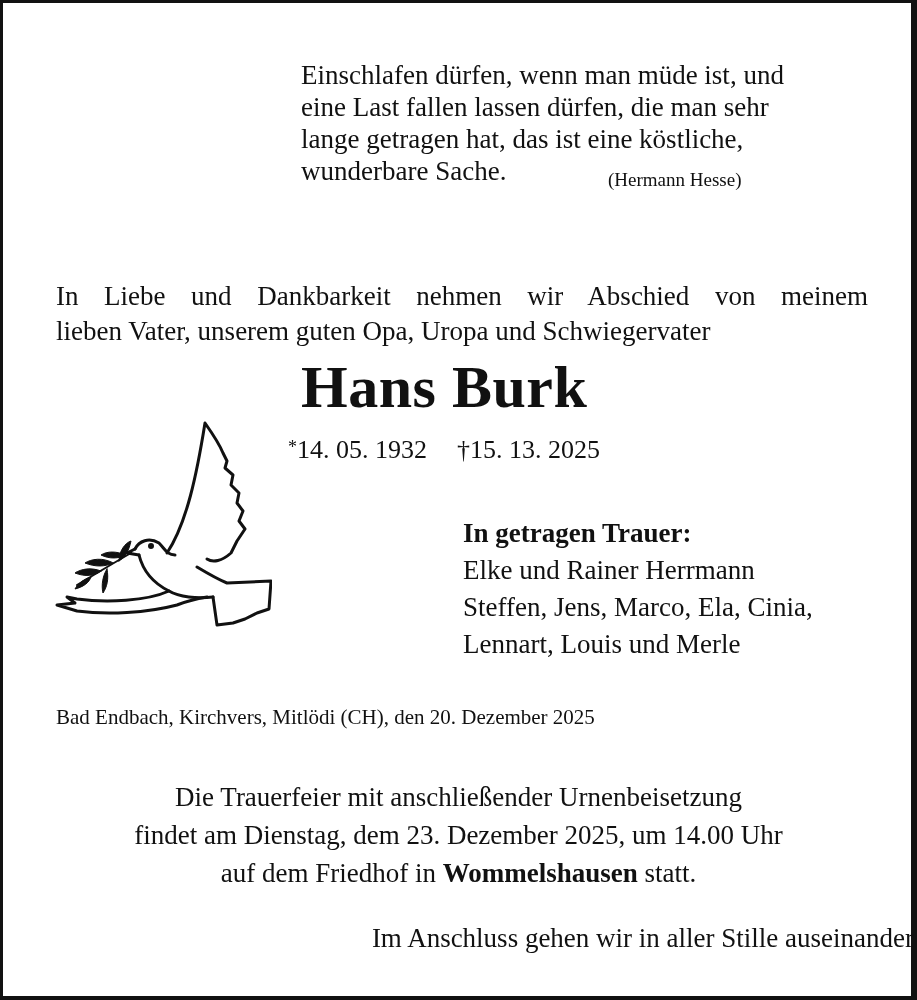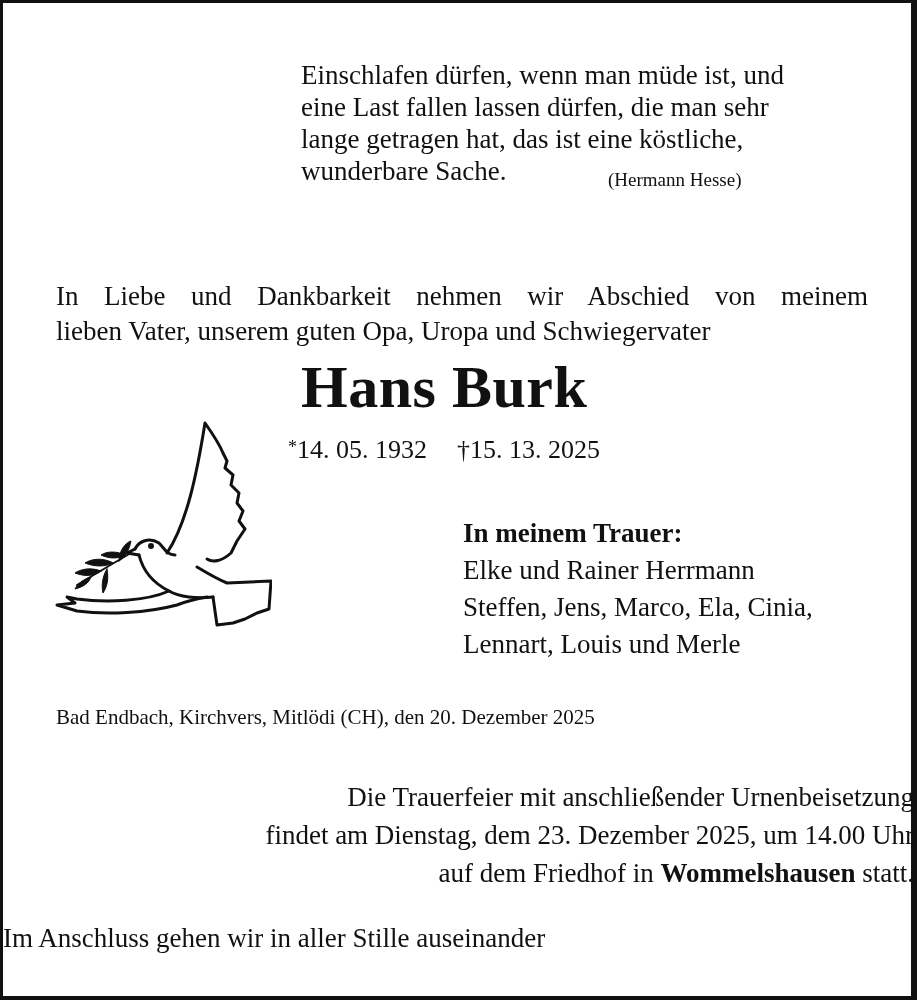--- a/index.html
+++ b/index.html
@@ -16,22 +16,22 @@
   .name { left:298px; top:350px; font-size:60px; font-weight:bold; letter-spacing:0.5px;text-align:right; }
   .dates { left:285px; top:432px; font-size:26px; }
   .dates .star { font-size:18px; vertical-align:top; position:relative; top:2px; }
   .dates .gap { display:inline-block; width:30px; }
   .dove { position:absolute; left:44px; top:410px; width:225px; height:222px; }
   .mourners { left:460px; top:512px; font-size:27px; line-height:37px; }
   .mourners .h { font-weight:bold; display:block; }
   .mourners .l { display:block; }
   .place { left:53px; top:702px; font-size:21px; }
   .service { left:0; top:775px; width:911px; text-align:center; font-size:27px; line-height:38px; }
-  .service .l { display:block;text-align:right; }
-  .final { left:0; top:920px; width:911px; text-align:left; font-size:27px; }
+  .service .l { display:block; }
+  .final { left:0; top:920px; width:911px; text-align:right; font-size:27px; }
 </style>
 </head>
 <body>
 
 <div class="frame">
 
   <div class="abs serif quote">
     <span class="l">Einschlafen dürfen, wenn man müde ist, und</span>
     <span class="l">eine Last fallen lassen dürfen, die man sehr</span>
     <span class="l">lange getragen hat, das ist eine köstliche,</span>
@@ -67,21 +67,21 @@
     <path d="M84 140 C 70 148, 50 160, 30 172" stroke-width="2"></path>
     <path d="M66 150 C 56 144, 44 146, 38 150 C 48 154, 58 154, 66 150 Z" fill="#111" stroke-width="1"></path>
     <path d="M54 158 C 44 154, 34 156, 28 160 C 38 164, 48 163, 54 158 Z" fill="#111" stroke-width="1"></path>
     <path d="M72 148 C 72 138, 78 130, 84 128 C 82 138, 78 144, 72 148 Z" fill="#111" stroke-width="1"></path>
     <path d="M60 156 C 62 166, 60 174, 56 180 C 54 172, 56 162, 60 156 Z" fill="#111" stroke-width="1"></path>
     <path d="M44 164 C 36 166, 30 172, 28 176 C 36 174, 42 170, 44 164 Z" fill="#111" stroke-width="1"></path>
     <path d="M78 142 C 70 138, 60 138, 54 142 C 62 146, 72 146, 78 142 Z" fill="#111" stroke-width="1"></path>
   </svg>
 
   <div class="abs serif mourners">
-    <span class="h">In meinem Trauer:</span>
+    <span class="h">In getragen Trauer:</span>
     <span class="l">Elke und Rainer Herrmann</span>
     <span class="l">Steffen, Jens, Marco, Ela, Cinia,</span>
     <span class="l">Lennart, Louis und Merle</span>
   </div>
 
   <div class="abs serif place">Bad Endbach, Kirchvers, Mitlödi (CH), den 20. Dezember 2025</div>
 
   <div class="abs serif service">
     <span class="l">Die Trauerfeier mit anschließender Urnenbeisetzung</span>
     <span class="l">findet am Dienstag, dem 23. Dezember 2025, um 14.00 Uhr</span>

